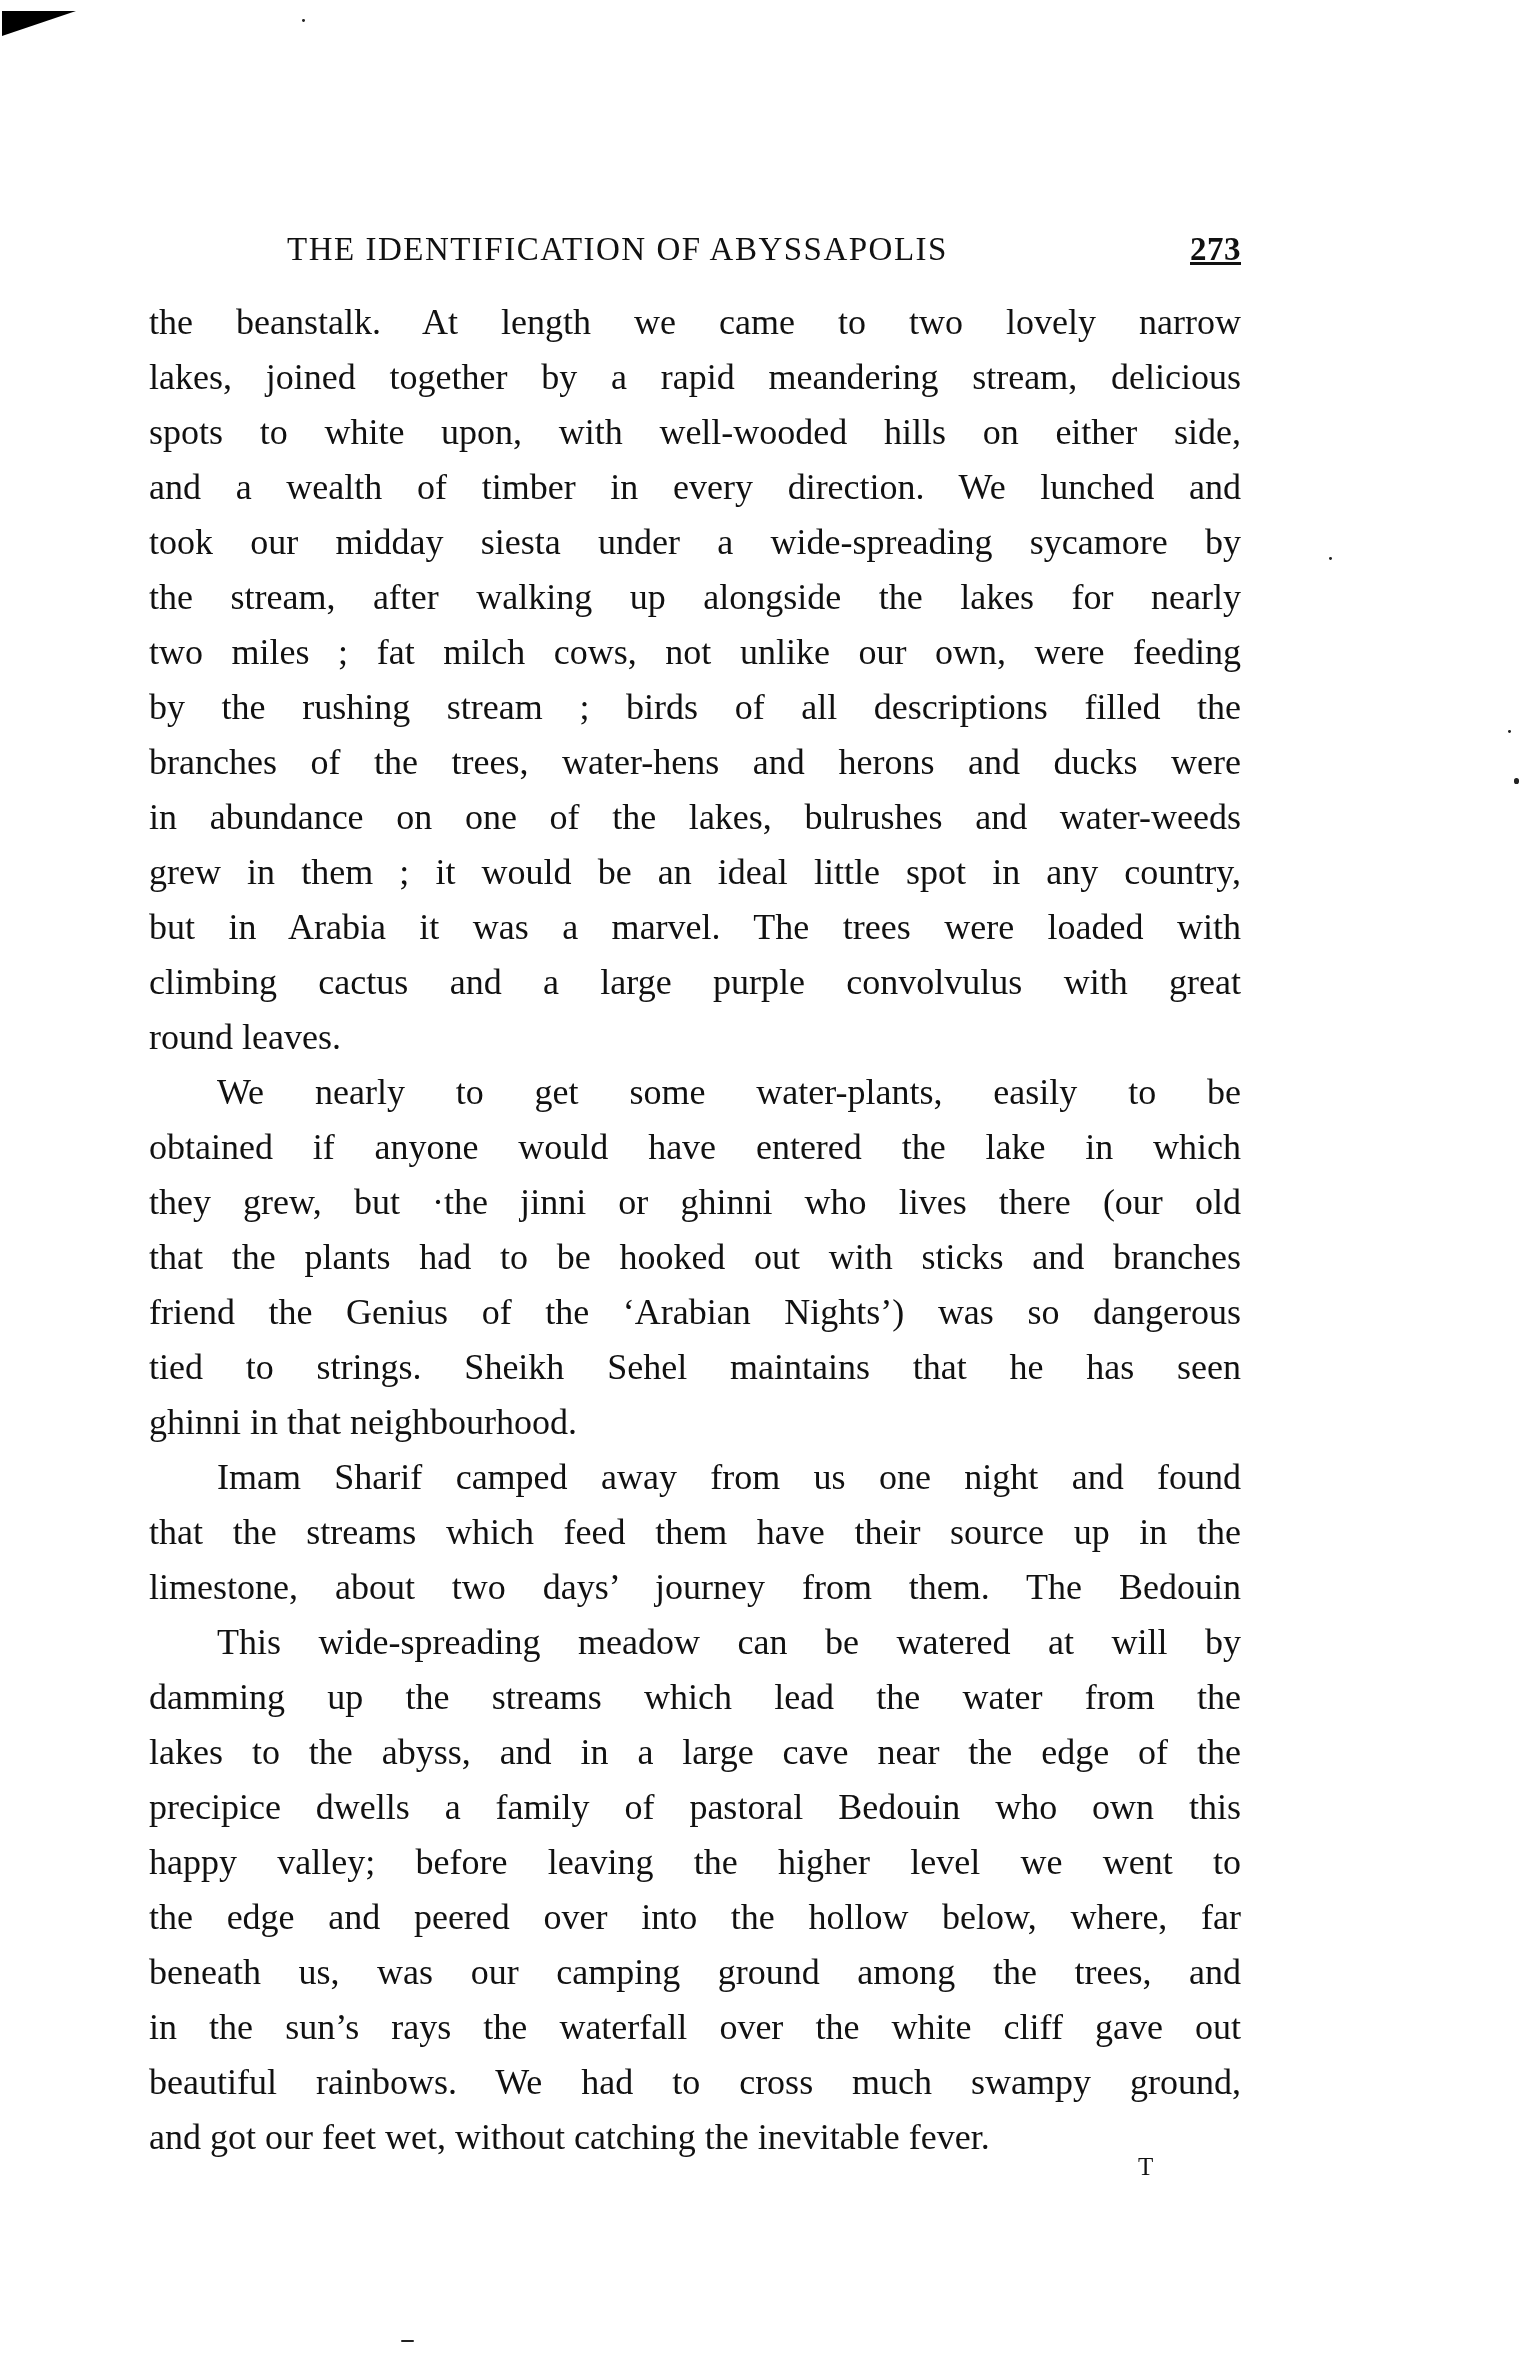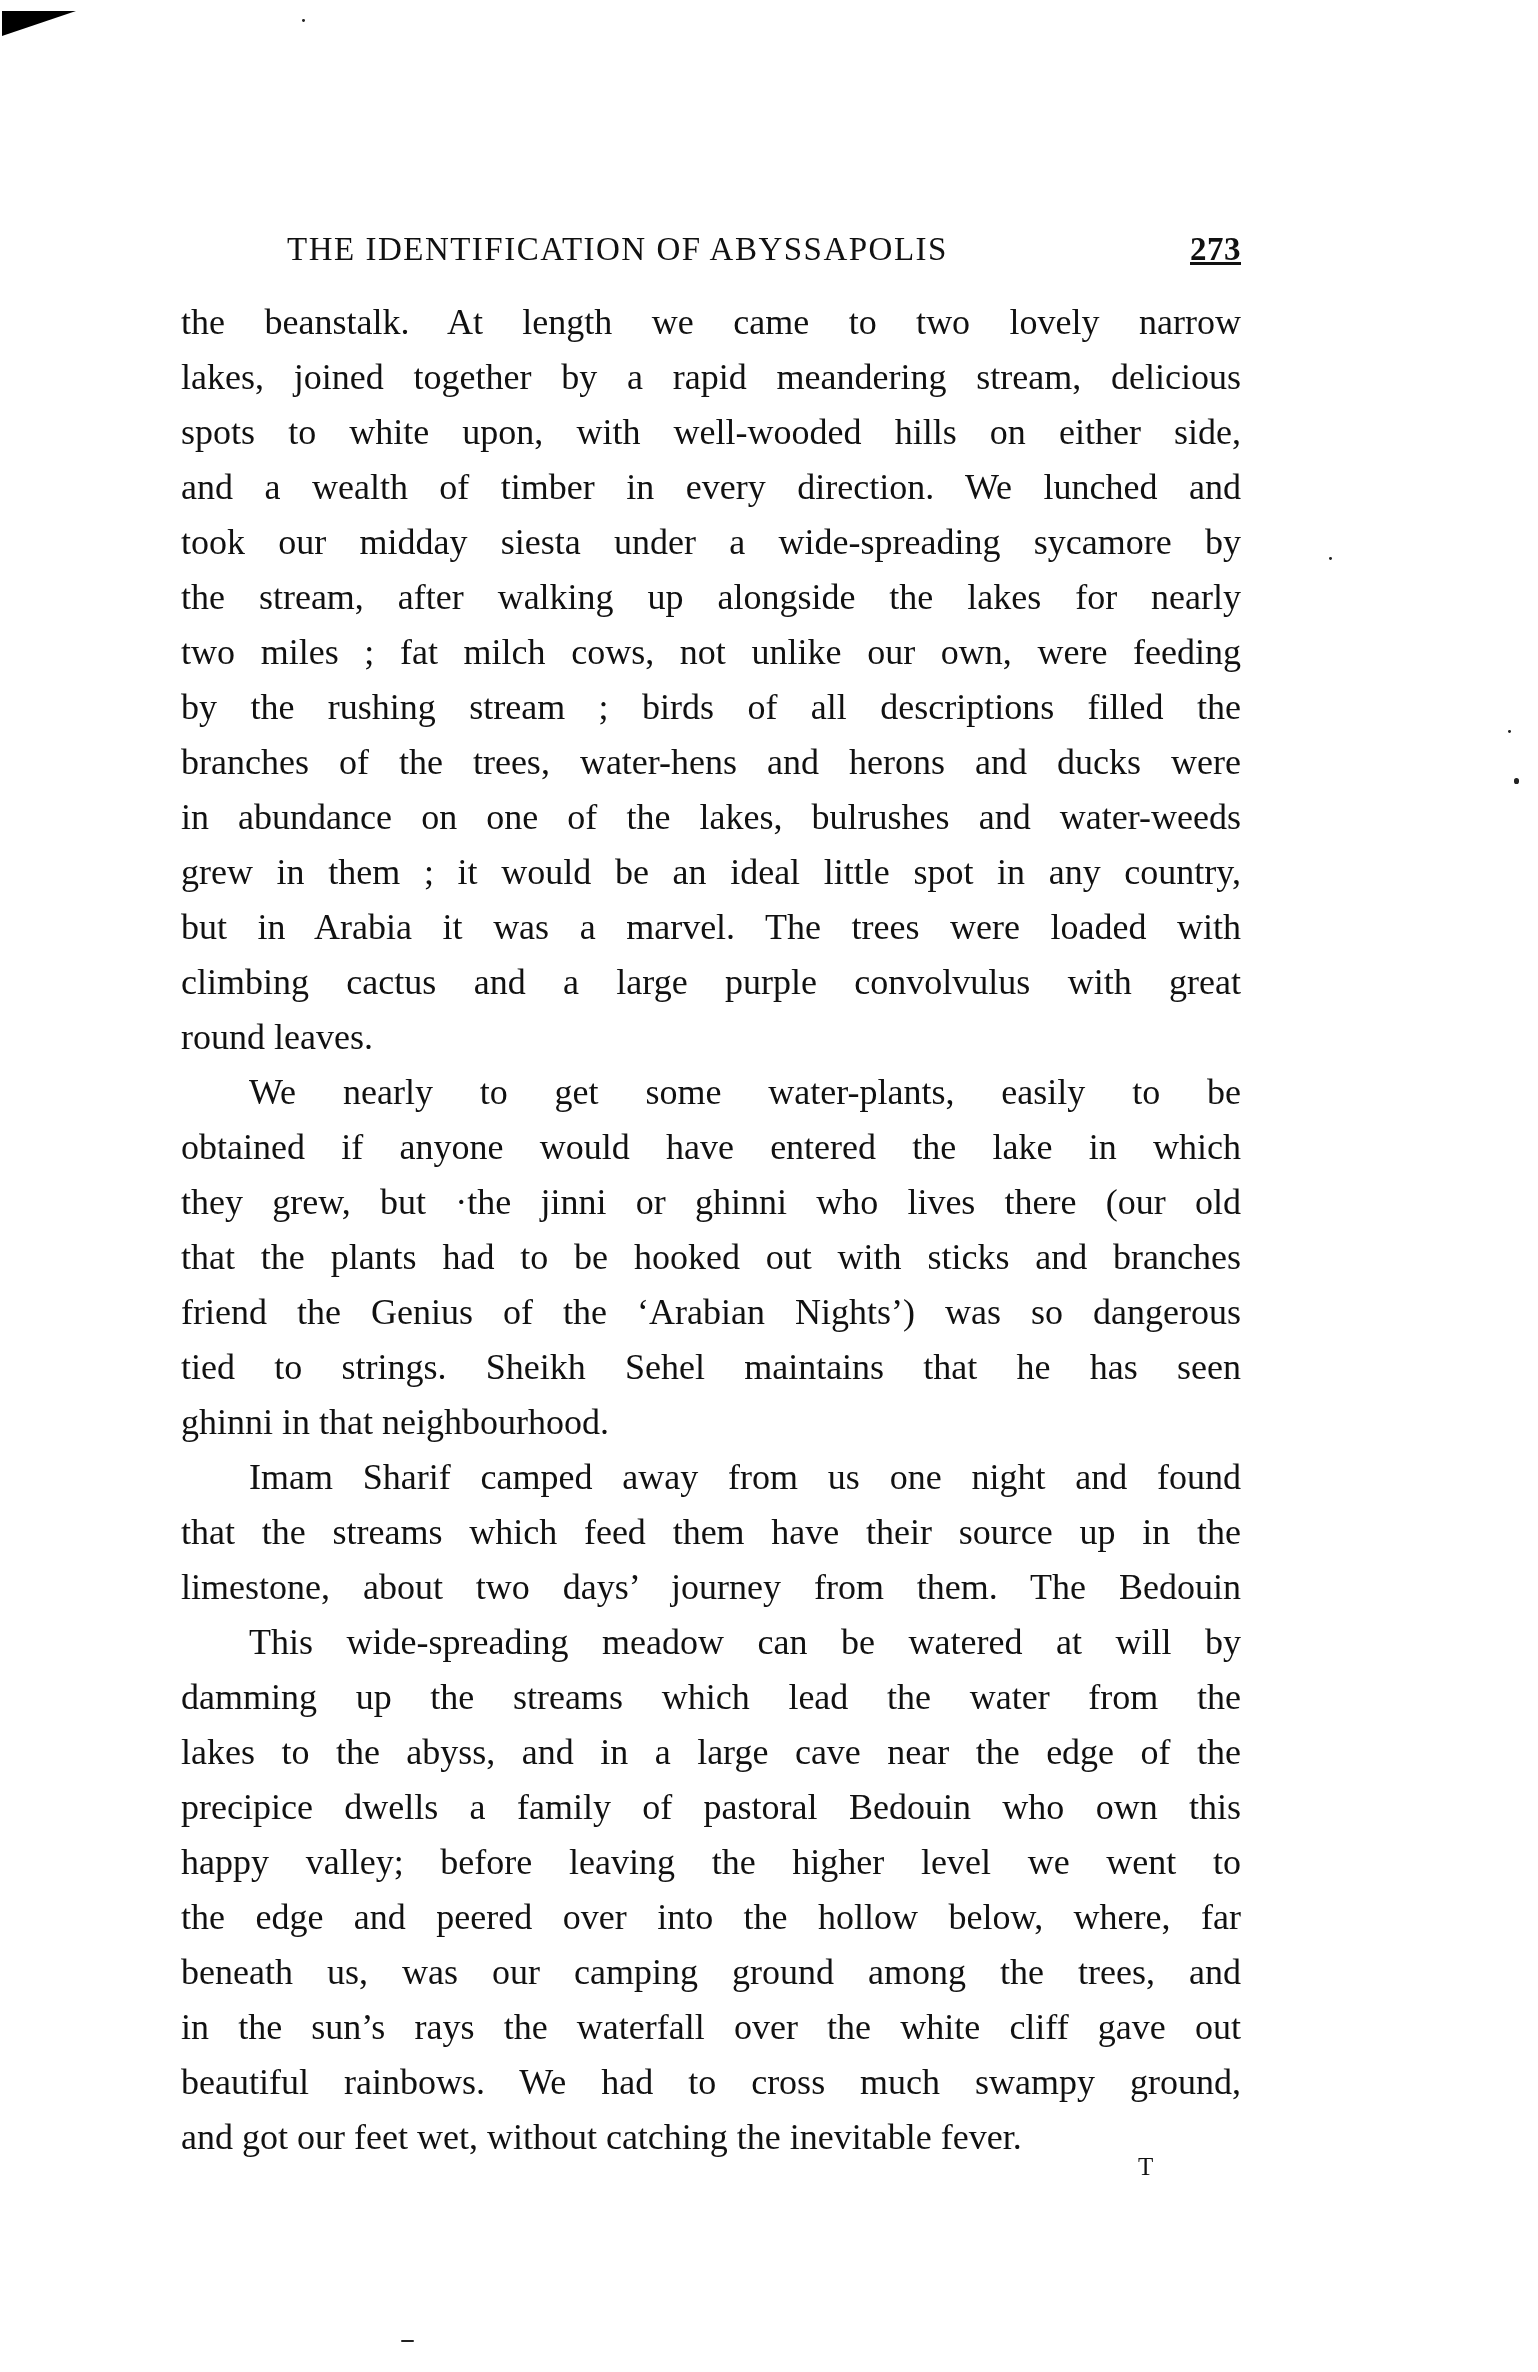--- a/index.html
+++ b/index.html
@@ -61,21 +61,20 @@
       margin: 0;
       text-align: justify;
       text-align-last: justify;
     }
     .para .line {
       display: block;
       text-align: justify;
       text-align-last: justify;
       white-space: nowrap;
       height: 55px;
-      margin-left: 32px;
     }
     .para .line.last {
       text-align-last: left;
     }
     .para .line.indent {
       padding-left: 68px;
     }
     .signature {
       position: absolute;
       left: 1138px;

